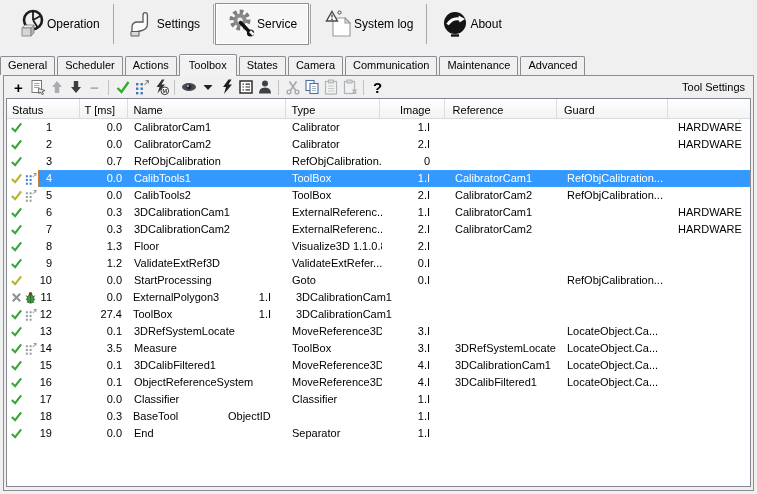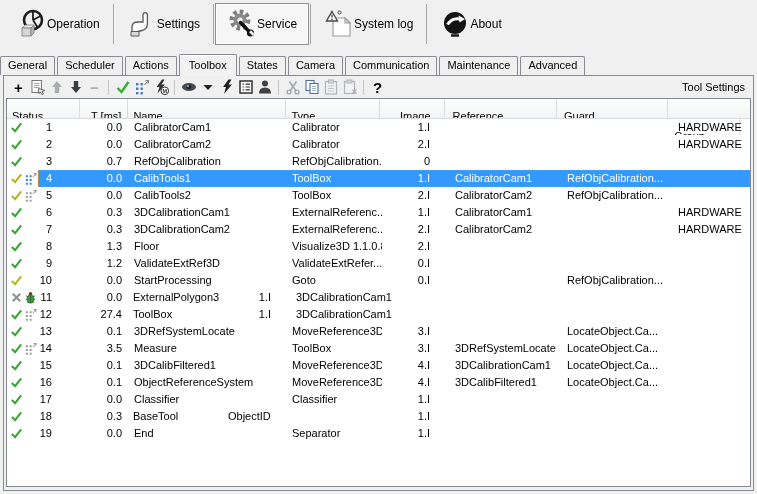--- a/index.html
+++ b/index.html
@@ -32,23 +32,23 @@
         font-size: 14px; font-weight: bold; cursor: default; }
   .ic svg { width: 16px; height: 16px; }
   .ic.glyph { font-size: 15px; }
   .ic.disabled { color: #a9adb2; }
   .icsep { width: 1px; height: 15px; background: #c3c3c3; margin: 0 4px; }
   .toolsettings { margin-left: auto; font-size: 11px; }
   
   .tablewrap { margin: 0 2px; border: 1px solid #828790; background: #fff; height: 389px; overflow: hidden; font-size: 11px; }
   .thead { display: flex; height: 20px; background: linear-gradient(#ffffff, #f2f3f4);
            border-bottom: 1px solid #d9dadc; }
-  .th { border-right: 1px solid #dcdcde; padding: 8px 5px; line-height: 18px; overflow: hidden; white-space: nowrap; }
+  .th { border-right: 1px solid #dcdcde; padding: 2px 5px; line-height: 18px; overflow: hidden; white-space: nowrap; }
   .th-status { width: 73px; }
-  .th-t      { width: 49px; text-align: right; padding-right: 6px; }
+  .th-t      { width: 49px; padding-right: 6px; }
   .th-name   { width: 159px; }
   .th-type   { width: 94px; }
   .th-img    { width: 65px; text-align: right; padding-right: 13px; }
   .th-ref    { width: 113px; padding-left: 8px; }
   .th-guard  { width: 112px; padding-left: 7px; }
   .th-group  { width: 72px; padding-left: 6px; margin-top: 20px; }
   .th-fill   { flex: 1; border-right: none; }
   .trow { display: flex; height: 17px; line-height: 17px; }
   .cell-icons { width: 31px; display: flex; align-items: center; padding-left: 3px; gap: 1px; flex: none; }
   .cell-icons svg { width: 13px; height: 13px; flex: none; }

